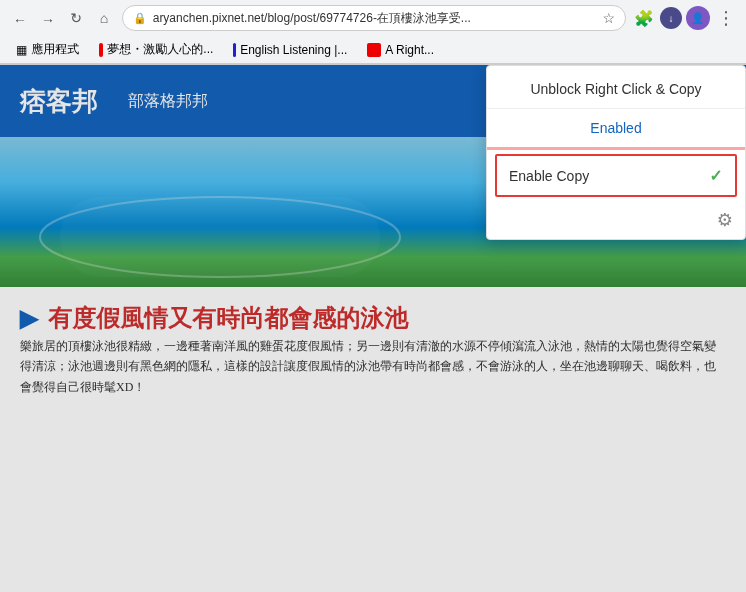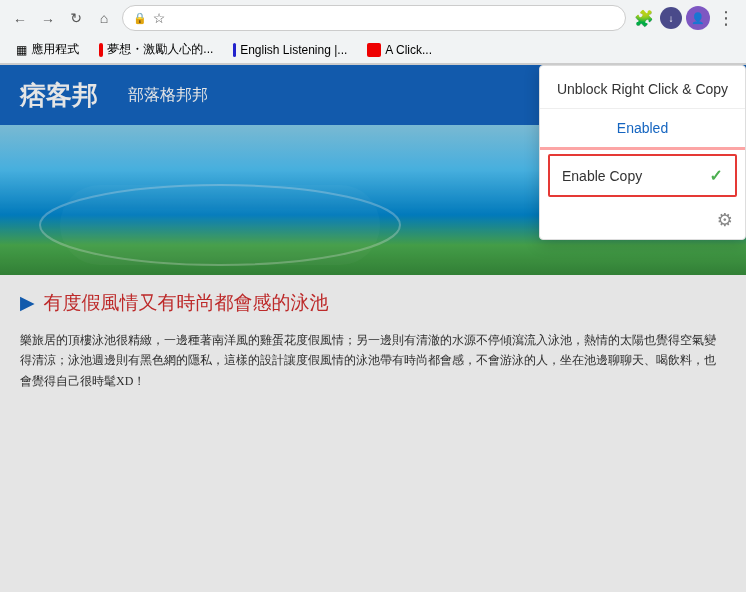--- a/index.html
+++ b/index.html
@@ -150,21 +150,21 @@
       width: 100%;
       height: calc(592px - 65px);
       overflow: hidden;
     }
 
     
     .blog-header {
       background: #1565c0;
       display: flex;
       align-items: center;
-      height: 60px;
+      height: 72px;
       padding: 0 20px;
       gap: 30px;
     }
 
     .blog-logo {
       color: white;
       font-size: 26px;
       font-weight: bold;
       font-family: serif;
     }
@@ -201,23 +201,23 @@
     }
 
     
     .article-content {
       padding: 15px 20px;
       background: white;
     }
 
     .article-title {
       color: #d32f2f;
-      font-size: 19px;
-      font-weight: normal;
-      margin-bottom: 14px;
+      font-size: 24px;
+      font-weight: bold;
+      margin-bottom: 2px;
       font-family: serif;
     }
 
     .article-arrow {
       display: inline-block;
       color: #1565c0;
       margin-right: 4px;
     }
 
     .article-text {
@@ -225,21 +225,21 @@
       color: #333;
       line-height: 1.7;
       font-family: serif;
     }
 
     
     .popup-container {
       position: absolute;
       top: 0;
       right: 0;
-      width: 207px;
+      width: 260px;
       background: white;
       border: 1px solid #ddd;
       box-shadow: 0 4px 16px rgba(0,0,0,0.2);
       z-index: 1000;
       border-radius: 4px;
     }
 
     .popup-header {
       padding: 14px 16px 10px;
       border-bottom: 1px solid #eee;
@@ -339,20 +339,21 @@
 
     <div class="nav-buttons">
       <button class="nav-btn">←</button>
       <button class="nav-btn">→</button>
       <button class="nav-btn">↻</button>
       <button class="nav-btn">⌂</button>
     </div>
 
     <div class="address-bar-container">
       <span class="lock-icon">🔒</span>
+      <span class="address-bar-text">aryanchen.pixnet.net/blog/post/69774726-在頂樓泳池享受...</span>
       <span style="color:#555;font-size:14px;">☆</span>
     </div>
 
     <div class="toolbar-icons">
       <button class="toolbar-icon-btn" style="font-size:16px;">🧩</button>
       <div class="extension-icon">↓</div>
       <div class="profile-icon" style="background:#7e57c2;">👤</div>
       <button class="toolbar-icon-btn" style="font-size:18px;">⋮</button>
     </div>
   </div>
@@ -365,21 +366,21 @@
     <div class="bookmark-item">
       <span style="width:14px;height:14px;background:#e00;border-radius:2px;display:inline-block;"></span>
       <span>夢想・激勵人心的...</span>
     </div>
     <div class="bookmark-item">
       <span style="width:14px;height:14px;background:#22c;border-radius:2px;display:inline-block;"></span>
       <span>English Listening |...</span>
     </div>
     <div class="bookmark-item">
       <span style="width:14px;height:14px;background:#e00;border-radius:2px;display:inline-block;"></span>
-      <span>A Click...</span>
+      <span>A Right...</span>
     </div>
   </div>
 </div>
 
 <div class="page-content">
 
   <div class="blog-header">
     <div class="blog-logo">痞客邦</div>
     <div class="blog-nav">
       <span class="blog-nav-item">部落格</span>

